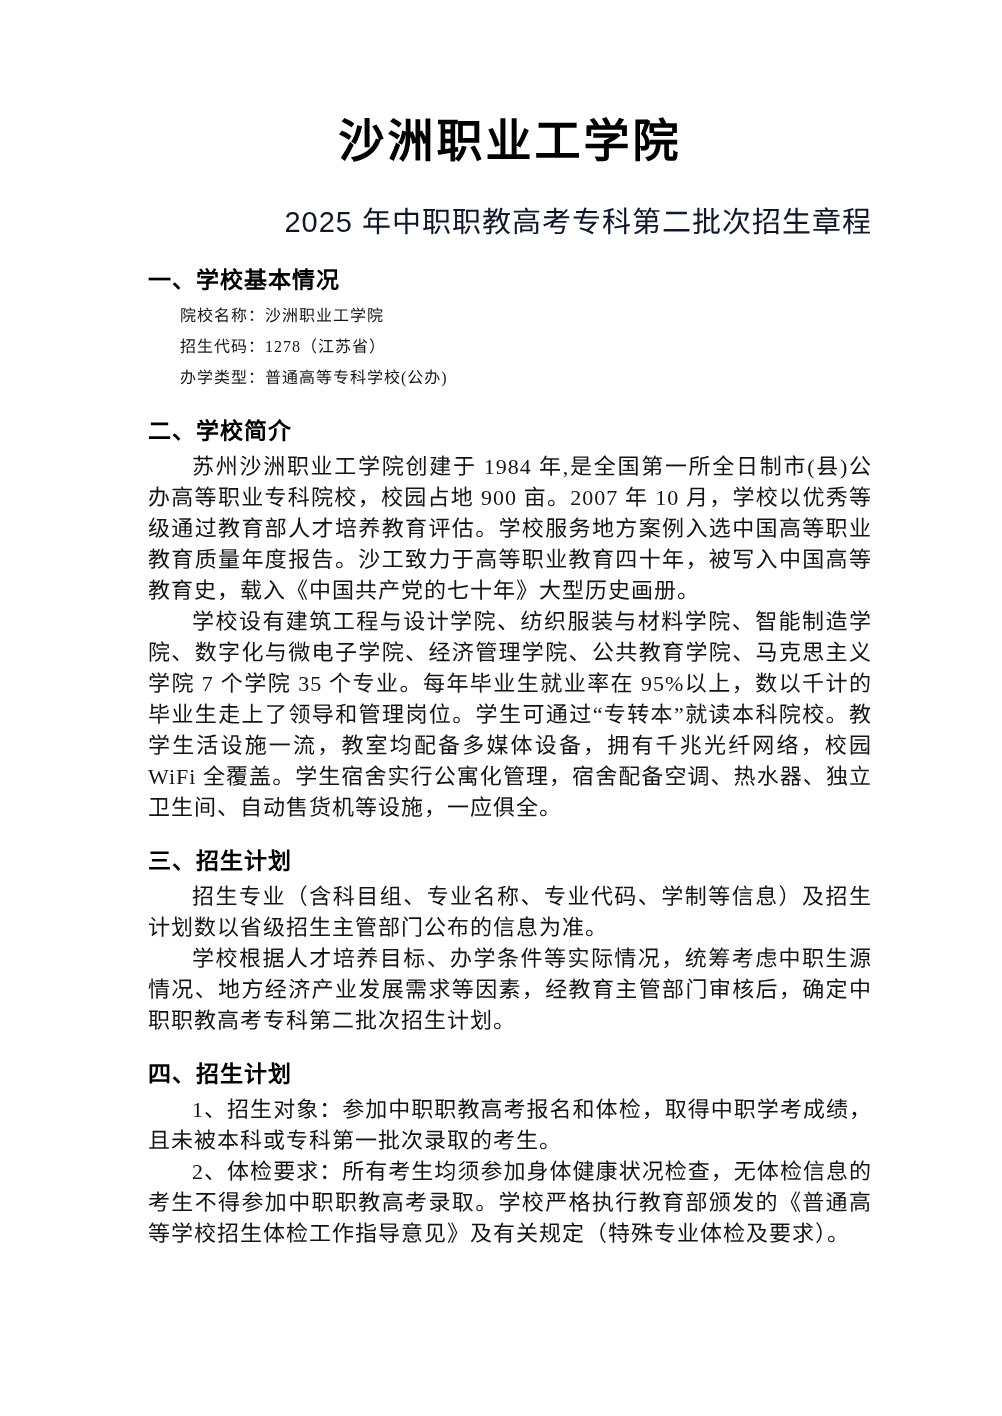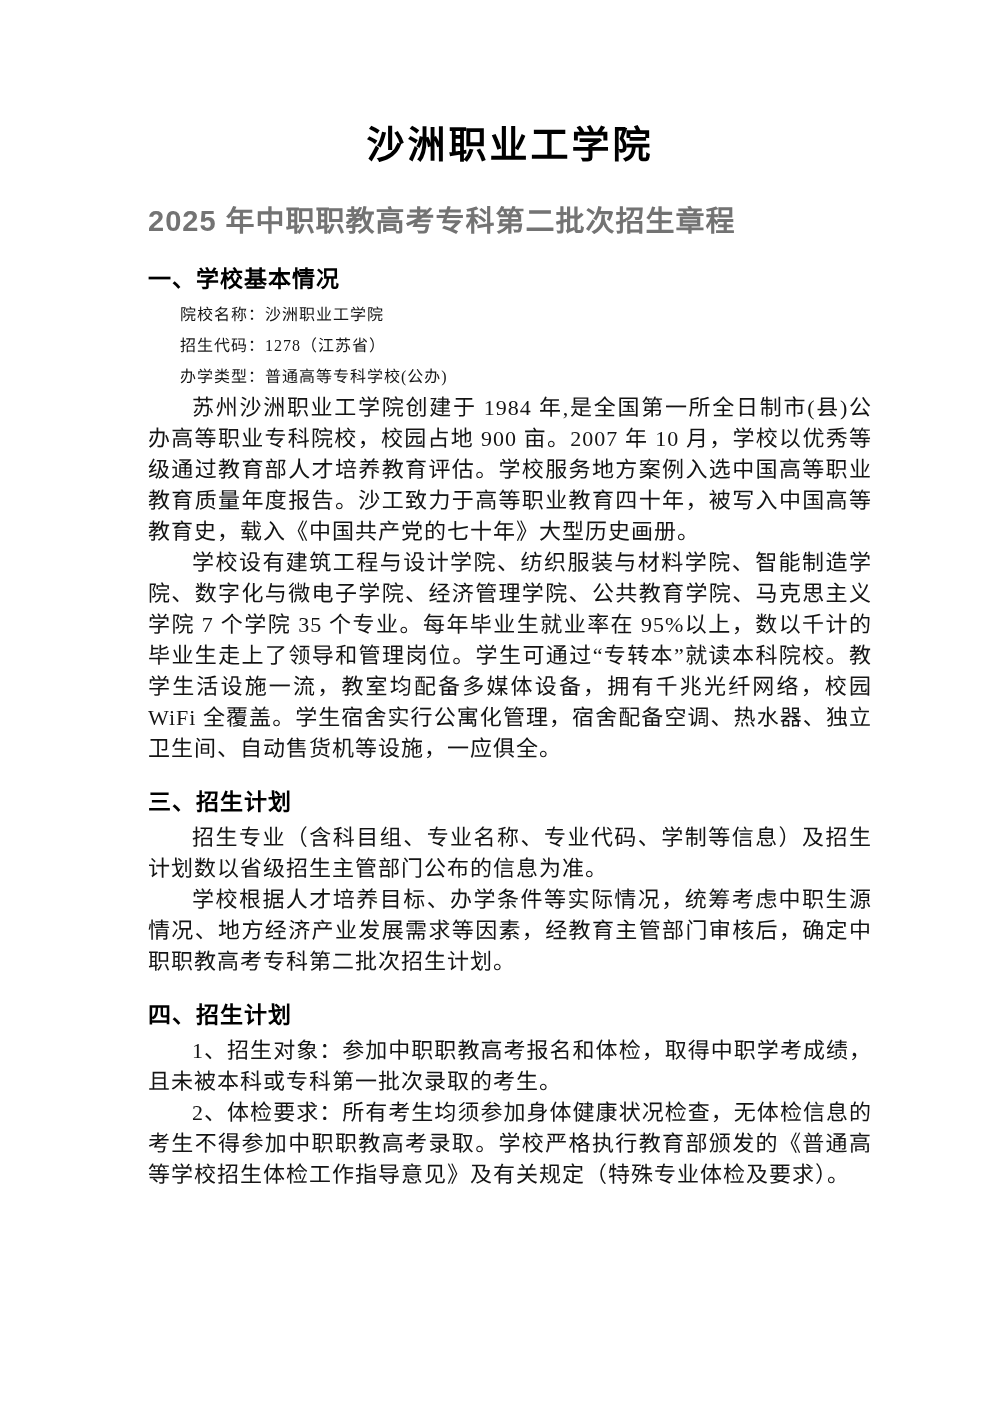--- a/index.html
+++ b/index.html
@@ -11,38 +11,38 @@
     position: relative;
     width: 1002px;
     height: 1416px;
     margin: 0 auto;
     background: #ffffff;
     box-sizing: border-box;
     padding: 110px 130px 0 148px;
     overflow: hidden;
   }
   .doc-title {
-    margin: 12px;
+    margin: 3px;
     text-align: center;
     font-family: "Liberation Sans", "DejaVu Sans", sans-serif;
     font-weight: bold;
-    font-size: 38px;
+    font-size: 46px;
     line-height: 1.25;
     letter-spacing: 3px;
     color: #000000;
   }
   .doc-subtitle {
     margin: 34px 0 0 0;
-    text-align: left;
+    text-align: right;
     font-family: "Liberation Sans", "DejaVu Sans", sans-serif;
-    font-weight: bold;
+    font-weight: normal;
     font-size: 29px;
     line-height: 1.2;
     letter-spacing: 1px;
-    color: #737373;
+    color: #0f172a;
   }
   .section {
     margin: 0;
   }
   .sec-heading {
     margin: 23px 0 5px 0;
     font-family: Liberation Sans, sans-serif;
     font-weight: bold;
     font-size: 23px;
     line-height: 30px;
@@ -83,20 +83,21 @@
   <h2 class="doc-subtitle">2025 年中职职教高考专科第二批次招生章程</h2>
 
   <div class="section first-section">
     <h3 class="sec-heading">一、学校基本情况</h3>
     <p class="info-line">院校名称：沙洲职业工学院</p>
     <p class="info-line">招生代码：1278（江苏省）</p>
     <p class="info-line">办学类型：普通高等专科学校(公办)</p>
   </div>
 
   <div class="section">
+    <h3 class="sec-heading">二、学校简介</h3>
     <p class="body-para">苏州沙洲职业工学院创建于 1984 年,是全国第一所全日制市(县)公办高等职业专科院校，校园占地 900 亩。2007 年 10 月，学校以优秀等级通过教育部人才培养教育评估。学校服务地方案例入选中国高等职业教育质量年度报告。沙工致力于高等职业教育四十年，被写入中国高等教育史，载入《中国共产党的七十年》大型历史画册。</p>
     <p class="body-para">学校设有建筑工程与设计学院、纺织服装与材料学院、智能制造学院、数字化与微电子学院、经济管理学院、公共教育学院、马克思主义学院 7 个学院 35 个专业。每年毕业生就业率在 95%以上，数以千计的毕业生走上了领导和管理岗位。学生可通过“专转本”就读本科院校。教学生活设施一流，教室均配备多媒体设备，拥有千兆光纤网络，校园 WiFi 全覆盖。学生宿舍实行公寓化管理，宿舍配备空调、热水器、独立卫生间、自动售货机等设施，一应俱全。</p>
   </div>
 
   <div class="section">
     <h3 class="sec-heading">三、招生计划</h3>
     <p class="body-para">招生专业（含科目组、专业名称、专业代码、学制等信息）及招生计划数以省级招生主管部门公布的信息为准。</p>
     <p class="body-para">学校根据人才培养目标、办学条件等实际情况，统筹考虑中职生源情况、地方经济产业发展需求等因素，经教育主管部门审核后，确定中职职教高考专科第二批次招生计划。</p>
   </div>
 

